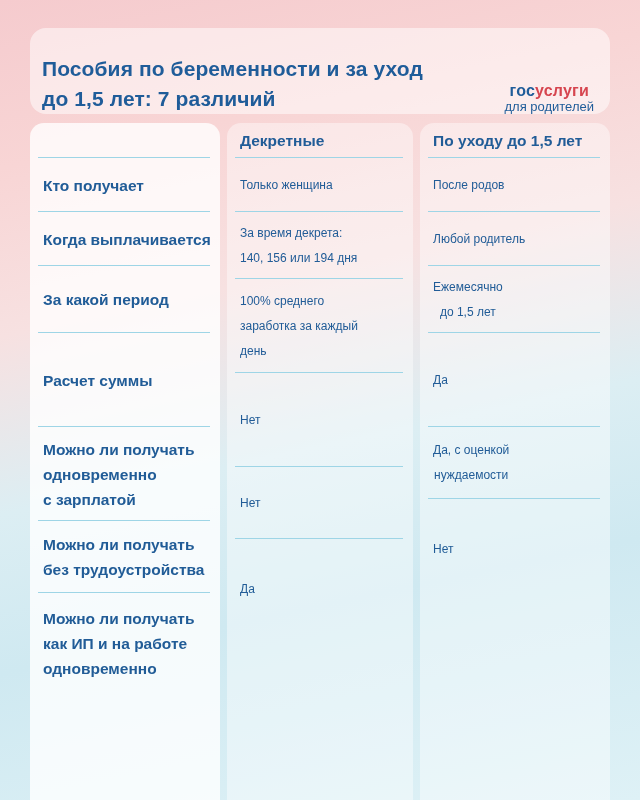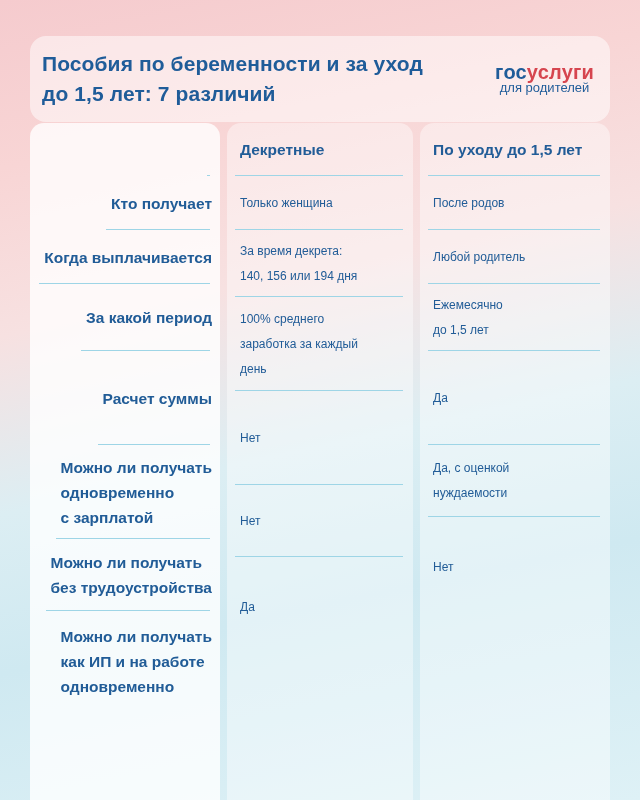--- a/index.html
+++ b/index.html
@@ -16,44 +16,44 @@
       #f8d5d5 18%,
       #f7e1e1 36%,
       #dceef3 55%,
       #cfe9f1 72%,
       #def1f6 100%);
   }
 
   
   .header-card {
     position: absolute;
-    left: 30px; top: 36px;
+    left: 30px; top: 28px;
     width: 580px; height: 86px;
     background: rgba(255,255,255,0.52);
     border-radius: 16px;
     display: flex;
-    align-items: center;
+    align-items: flex-end;
     justify-content: space-between;
     padding: 0 14px 0 12px;
   }
   .page-title {
     color: #1f5c99;
     font-size: 21px;
     font-weight: bold;
     line-height: 30px;
     white-space: pre-line;
     letter-spacing: 0.1px;
   }
   .logo {
     text-align: center;
     padding-right: 2px;
     flex-shrink: 0;
   }
   .logo-main {
-    font-size: 20px;
+    font-size: 16px;
     font-weight: bold;
     letter-spacing: 0.2px;
     line-height: 18px;
   }
   .logo-gos { color: #1f5c99; }
   .logo-uslugi { color: #d6454f; }
   .logo-sub {
     color: #1f5c99;
     font-size: 13px;
     line-height: 14px;
@@ -66,23 +66,23 @@
     width: 580px; height: 677px;
     display: flex;
     gap: 7px;
   }
   .col {
     display: flex;
     flex-direction: column;
     border-radius: 14px 14px 0 0;
     height: 100%;
   }
-  .col-labels { width: 190px; background: rgba(255,255,255,0.80); align-items: flex-end; }
+  .col-labels { width: 190px; background: rgba(255,255,255,0.80); }
   .col-decree { width: 186px; background: rgba(255,255,255,0.42); }
-  .col-care   { width: 190px; background: rgba(255,255,255,0.42); }
+  .col-care   { width: 190px; background: rgba(255,255,255,0.42); text-align: center; }
 
   .cell {
     position: relative;
     display: flex;
     align-items: center;
     padding: 0 8px 0 13px;
     color: #215c97;
     font-size: 12px;
     line-height: 25px;
     white-space: pre-line;
@@ -91,21 +91,21 @@
     content: "";
     position: absolute;
     left: 8px; right: 10px; bottom: 0;
     height: 1.5px;
     background: #9ed5e6;
   }
   .cell.head, .cell.label {
     font-weight: bold;
     font-size: 15.5px;
   }
-  .r0 { height: 53px; border-radius: 18px; }
+  .r0 { height: 35px; border-radius: 18px; }
   .r1 { height: 54px; }
   .r2 { height: 54px; }
   .r3 { height: 67px; }
   .r4 { height: 94px; }
   .r5 { height: 94px; }
   .r6 { height: 72px; }
   .r7 { height: 100px; }
   .filler { flex: 1; }
 </style>
 </head>

